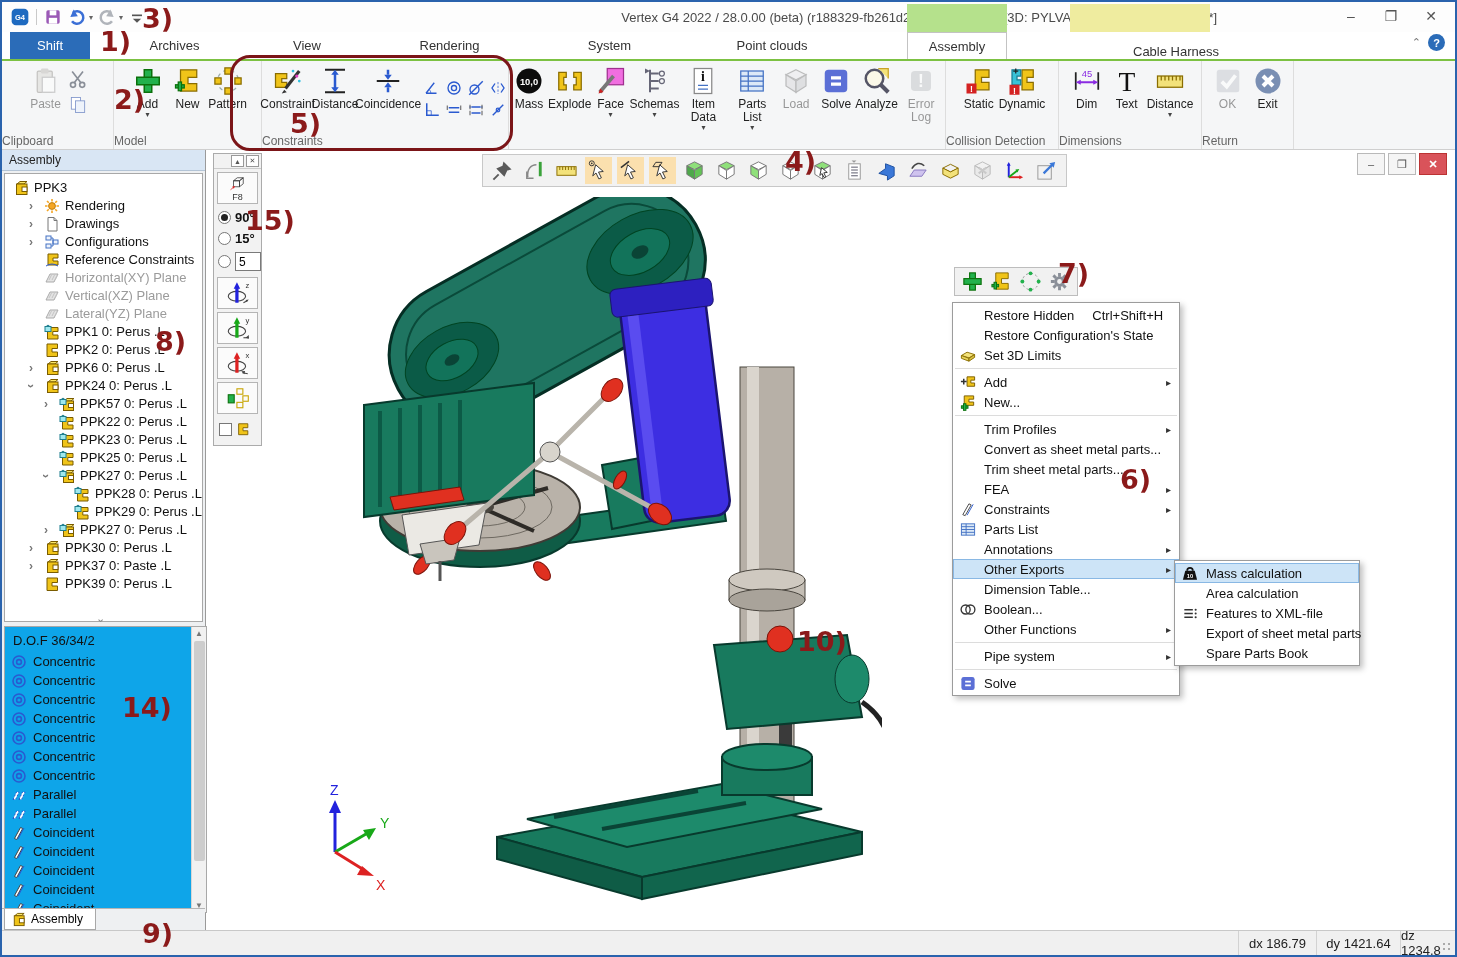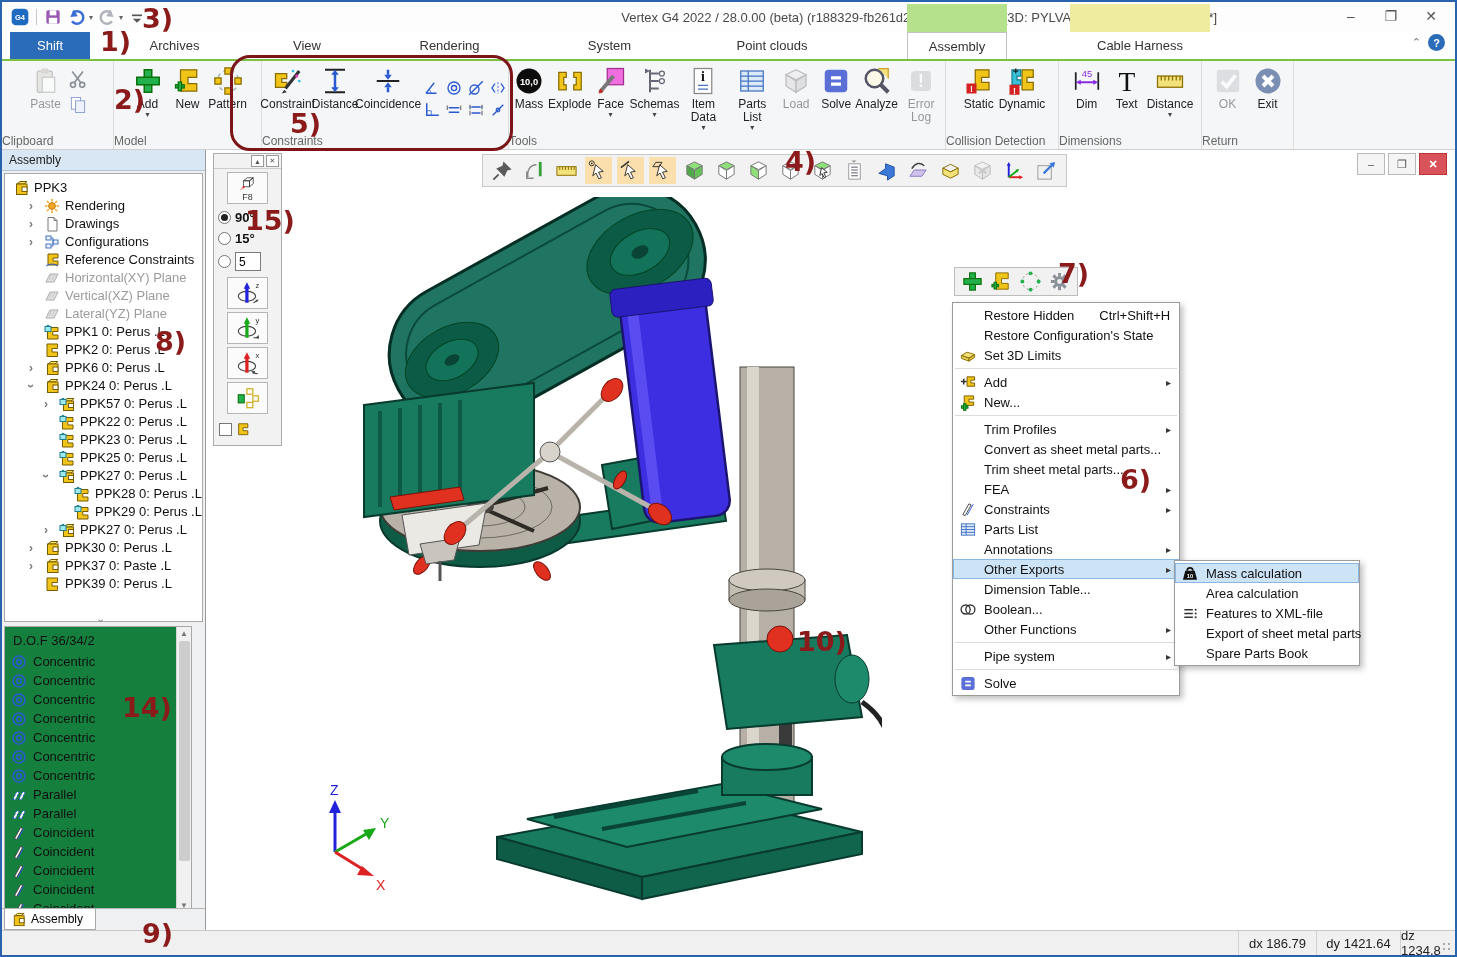--- a/index.html
+++ b/index.html
@@ -40,21 +40,21 @@
   
   #leftpanel { position:absolute; left:0; top:148px; width:204px; bottom:25px; background:#eef0f2; border-right:1px solid #9a9a9a; }
   #lp-header { position:absolute; left:0; top:0; width:100%; height:21px; background:#d9e6f4; border-bottom:1px solid #b3c4d6; font-size:12px; color:#222; display:flex; align-items:center; padding-left:7px; }
   #treebox { position:absolute; left:2px; top:23px; width:199px; height:449px; background:#fff; border:1px solid #a8a8a8; overflow:hidden; }
   .trow { position:relative; height:18px; display:flex; align-items:center; font-size:13px; color:#111; white-space:nowrap; }
   .trow .chev { position:absolute; color:#777; font-size:12px; font-weight:bold; }
   .trow .chev.exp { transform:rotate(90deg); }
   .trow .ticon { position:absolute; width:16px; height:16px; top:1px; }
   .trow .tlabel { position:absolute; top:1px; }
   .trow.disabled .tlabel { color:#9b9b9b; }
-  #dofbox { position:absolute; left:2px; top:476px; width:188px; height:287px; background:#15803d; border:1px solid #a8a8a8; overflow:hidden; }
+  #dofbox { position:absolute; left:2px; top:476px; width:203px; height:287px; background:#0ea5e9; border:1px solid #a8a8a8; overflow:hidden; }
   #dof-collapse { position:absolute; left:94px; top:462px; color:#888; font-size:11px; }
   #dof-header { font-size:13px; color:#111; padding:6px 0 4px 8px; }
   .drow { height:19px; display:flex; align-items:center; font-size:13px; color:#111; padding-left:6px; gap:6px; }
   .drow .dicon { width:16px; height:16px; }
   .sbar { position:absolute; right:0; top:0; bottom:0; width:15px; background:#f1f1f1; border-left:1px solid #d6d6d6; }
   .sbar .sarr { position:absolute; left:0; width:100%; text-align:center; font-size:8px; color:#777; }
   .sbar .sthumb { position:absolute; left:2px; width:11px; background:#cdcdcd; border-radius:2px; }
   #bottomtabs { position:absolute; left:0; bottom:0; width:100%; height:22px; background:#eef0f2; border-top:1px solid #b5b5b5; }
   #asm-tab { position:absolute; left:2px; top:0px; height:21px; width:92px; background:#fff; border:1px solid #a8a8a8; border-top:none; display:flex; align-items:center; gap:5px; padding-left:6px; font-size:12px; }
   #asm-tab .ticon{ width:15px; height:15px; }
@@ -67,40 +67,40 @@
   
   #viewport { position:absolute; left:205px; top:148px; right:0; bottom:25px; background:#fff; }
   #vtoolbar { position:absolute; left:275px; top:4px; height:33px; background:#f2f2f2; border:1px solid #c8c8c8; display:flex; align-items:center; padding:0 6px; gap:5px; }
   .vicon { width:27px; height:27px; padding:2px; }
   .vicon.hl { background:#fbe0ae; }
   .vicon.disabled { opacity:.45; }
   #docctrl { position:absolute; right:8px; top:3px; display:flex; gap:3px; }
   .dbtn { width:28px; height:22px; border:1px solid #b9b9b9; background:#f5f5f5; display:flex; align-items:center; justify-content:center; font-size:11px; color:#555; }
   .dbtn.close { background:#d9535a; border-color:#b33; color:#fff; font-weight:bold; }
   
-  #rotpanel { position:absolute; left:6px; top:3px; width:69px; height:293px; background:#f2f2f2; border:1px solid #ababab; }
+  #rotpanel { position:absolute; left:6px; top:3px; width:49px; height:293px; background:#f2f2f2; border:1px solid #ababab; }
   #rot-head { height:15px; border-bottom:1px solid #ccc; position:relative; }
   .rh-btn { position:absolute; top:1px; width:13px; height:12px; border:1px solid #999; background:#fff; font-size:7px; color:#555; display:flex; align-items:center;justify-content:center; }
   .rotbtn { margin:3px auto 0; width:41px; height:32px; border:1px solid #b5b5b5; background:#fbfbfb; display:flex; align-items:center; justify-content:center; }
   .radiorow { display:flex; align-items:center; gap:4px; padding:6px 0 0 4px; }
   .radio { width:13px; height:13px; border:1px solid #777; border-radius:50%; background:#fff; flex:none; }
   .radio.checked { position:relative; }
   .radio.checked::after { content:''; position:absolute; left:2px; top:2px; width:7px; height:7px; border-radius:50%; background:#222; }
   .radiolbl { font-size:13px; font-weight:bold; color:#111; }
   #step-input { width:26px; height:19px; border:1px solid #7a7a7a; font-size:12px; padding-left:3px; font-family:"Liberation Sans",sans-serif; }
   #rot-foot { display:flex; align-items:center; gap:4px; padding:8px 0 0 5px; }
   #rot-check { width:13px; height:13px; border:1px solid #777; background:#fff; }
   #rot-foot .ticon { width:14px; height:14px; }
   
   .menu { position:absolute; background:#fff; border:1px solid #9c9c9c; box-shadow:3px 3px 6px rgba(0,0,0,.25); padding:2px 0; z-index:30; }
   .mrow { position:relative; height:20px; display:flex; align-items:center; font-size:13px; color:#111; padding:0 8px 0 5px; }
   .mrow .micon { width:20px; height:17px; flex:none; margin-right:6px; }
   .mrow .mspacer { width:26px; flex:none; }
   .mrow .mlabel { flex:1; white-space:nowrap; }
-  .mrow .mshort { margin-left:25px; }
+  .mrow .mshort { margin-left:18px; }
   .mrow .marrow { width:8px; text-align:right; font-size:10px; color:#333; }
   .mrow.hl { background:#cde4f7; outline:1px solid #89b8e4; outline-offset:-1px; }
   .msep { height:1px; background:#dcdcdc; margin:3px 2px; }
   #minitb { position:absolute; background:#f1f1f1; border:1px solid #bdbdbd; display:flex; align-items:center; gap:6px; padding:2px 6px; }
   #minitb .vicon { width:23px; height:23px; padding:0; }
   
   .anno { position:absolute; color:#8b1a1a; font-family:"DejaVu Sans",sans-serif; font-weight:bold; font-size:27px; z-index:60; pointer-events:none; }
   #anno-outline { position:absolute; border:3px solid #7b1518; border-radius:20px; z-index:59; pointer-events:none; }
   
   #triad { position:absolute; left:105px; top:632px; }
@@ -174,21 +174,21 @@
       </div>
       <div class="tab " style="left: 565px; width: 85px;">
         <span>System</span>
       </div>
       <div class="tab " style="left: 710px; width: 120px;">
         <span>Point clouds</span>
       </div>
       <div class="tab active" style="left: 905px; width: 100px;">
         <span>Assembly</span>
       </div>
-      <div class="tab " style="left: 1068px; width: 140px;">
+      <div class="tab " style="left: 1104px; width: 140px; align-items: flex-end;">
         <span>Cable Harness</span>
       </div>
     </div>
   <div id="tab-collapse">⌃</div>
   <div id="tab-help">?</div>
   <div id="greenline"></div>
 
   <div id="ribbon">
       <div class="rgroup" style="left: 0px; width: 112px; padding-left: 32px;">
         <div class="gbody">
@@ -395,21 +395,20 @@
             <span class="rlbl">Analyze</span>
           </div>
           <div class="rbtn disabled">
             <span class="ric"><svg viewBox="0 0 24 24" width="100%" height="100%">
                 <rect x="4" y="4" width="16" height="16" rx="3" fill="#b9bdc4"></rect>
                 <text x="12" y="17" text-anchor="middle" font-size="14" font-weight="bold" fill="#fff">!</text>
               </svg></span>
             <span class="rlbl">Error Log</span>
           </div>
         </div>
-        <div class="glabel">Tools</div>
       </div>
       <div class="rgroup" style="left: 944px; width: 113px;">
         <div class="gbody">
           <div class="rbtn">
             <span class="ric"><svg viewBox="0 0 24 24" width="100%" height="100%">
                 <path d="M9 3h11v6h-6v4h6v6H9z" fill="#f0c419" stroke="#8a6d00"></path>
                 <rect x="2" y="14" width="8" height="8" fill="#d42222"></rect>
                 <text x="6" y="21" font-size="7" fill="#fff" text-anchor="middle" font-weight="bold">!</text>
               </svg></span>
             <span class="rlbl">Static</span>

